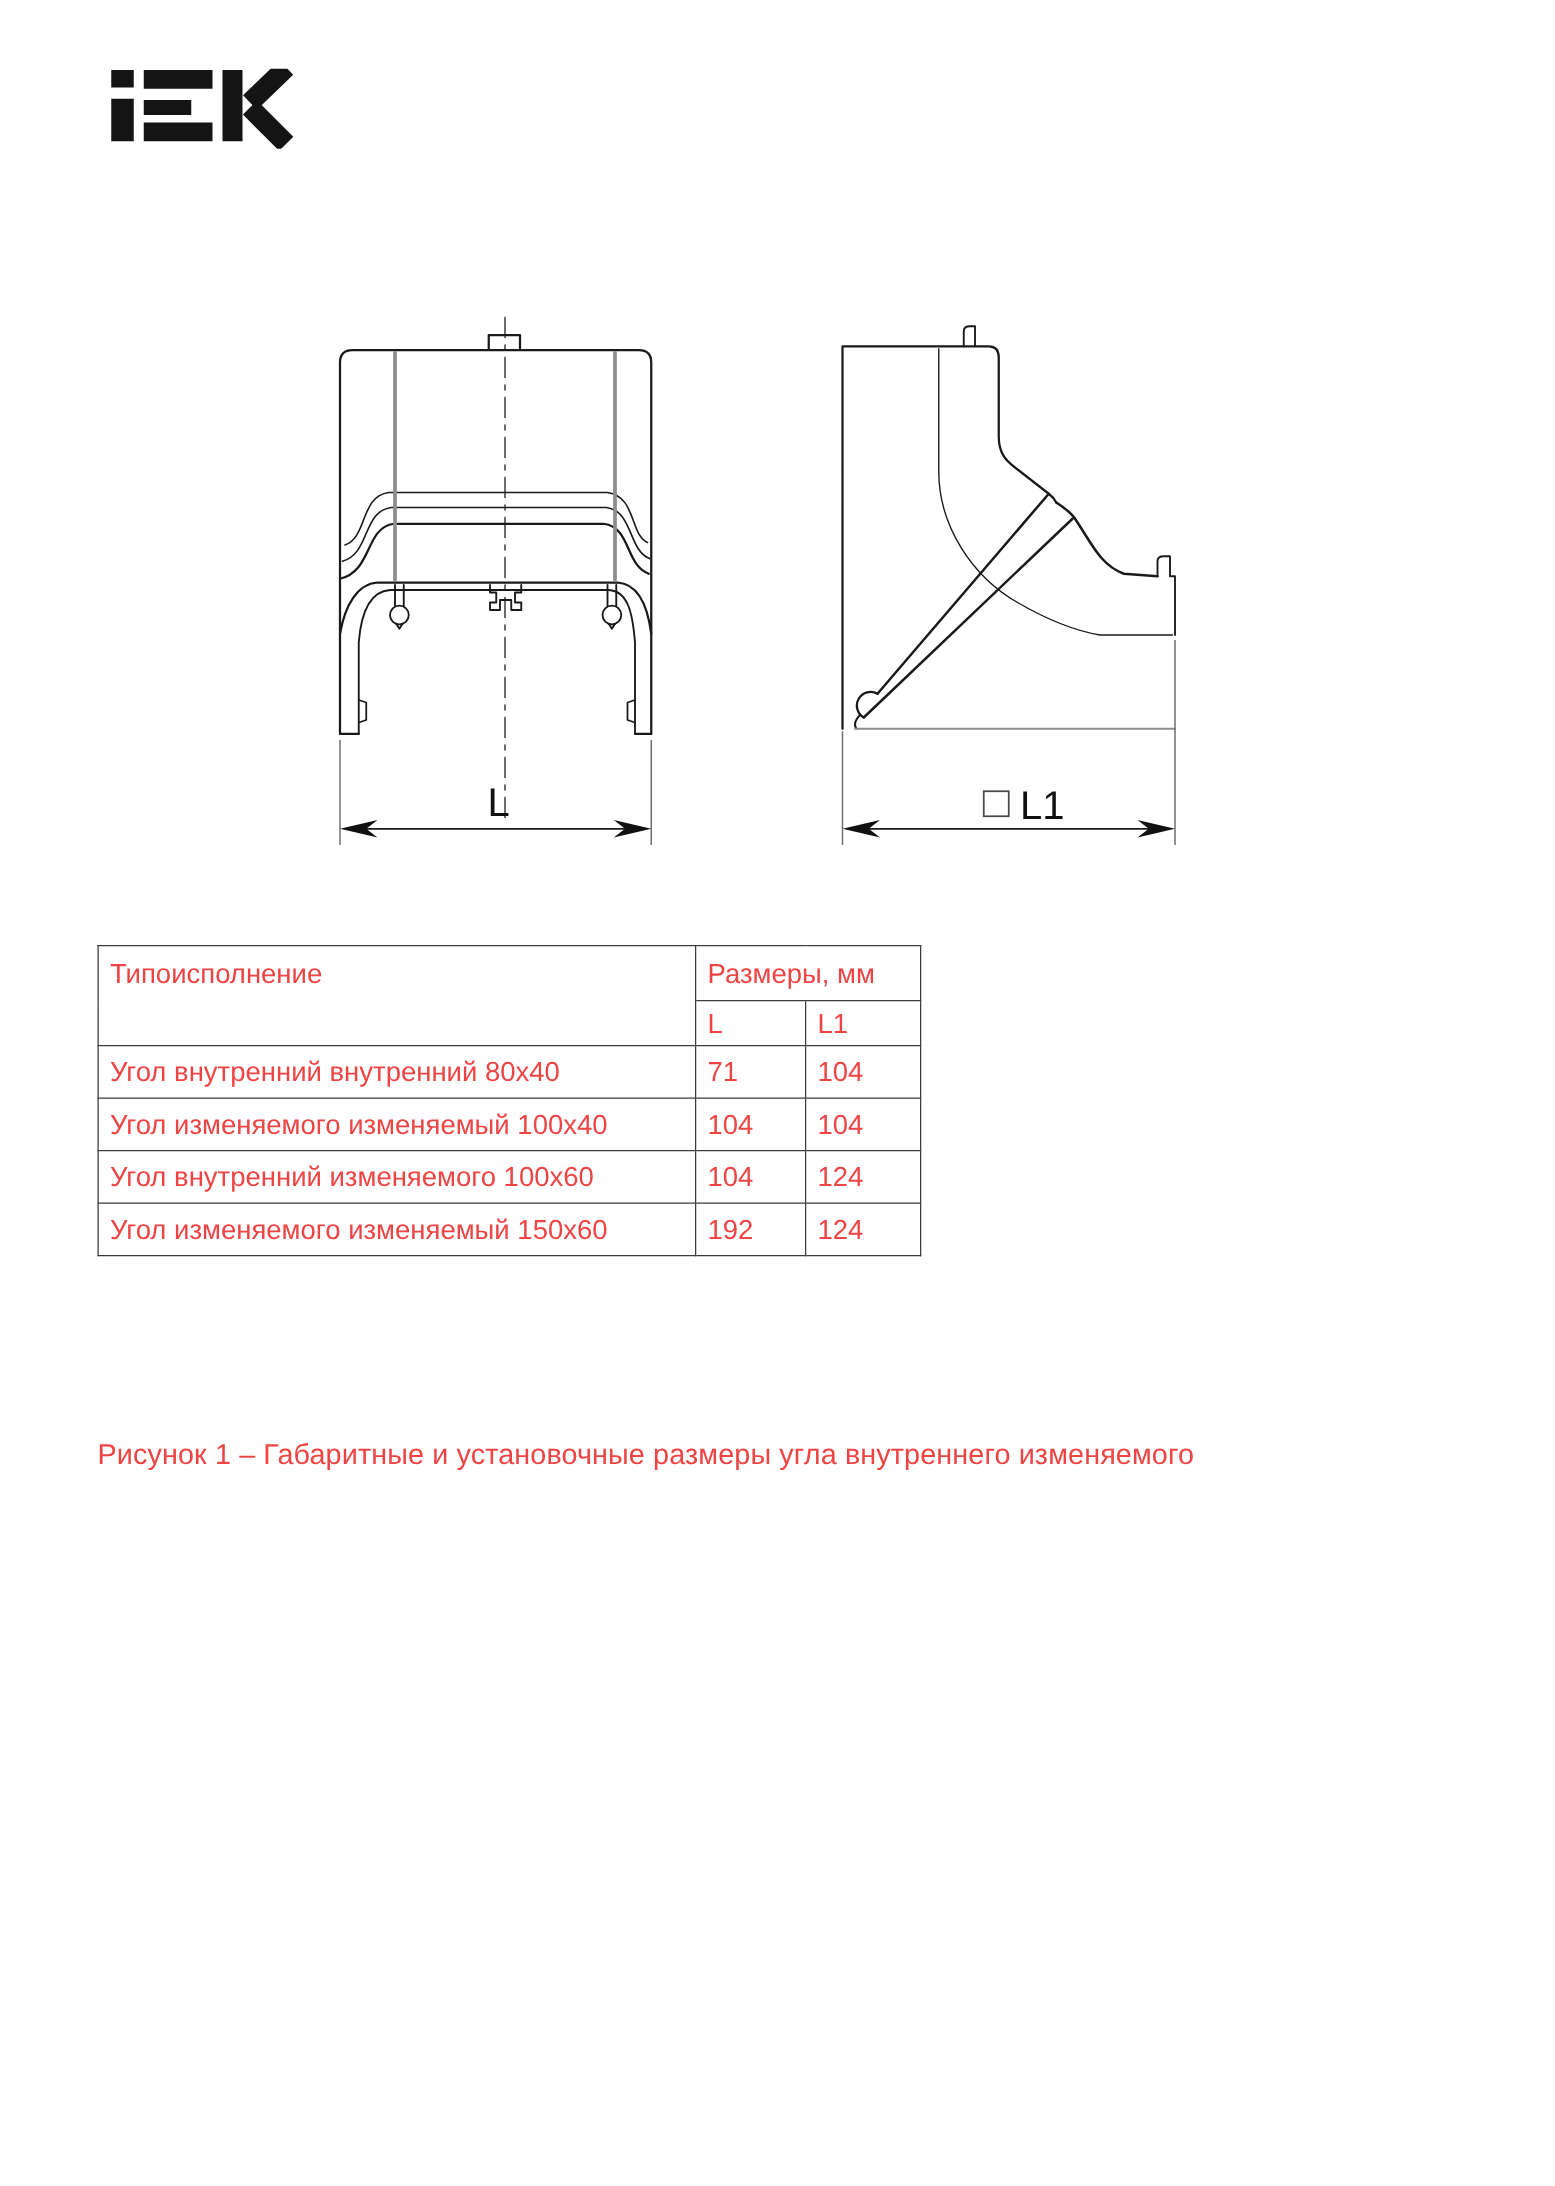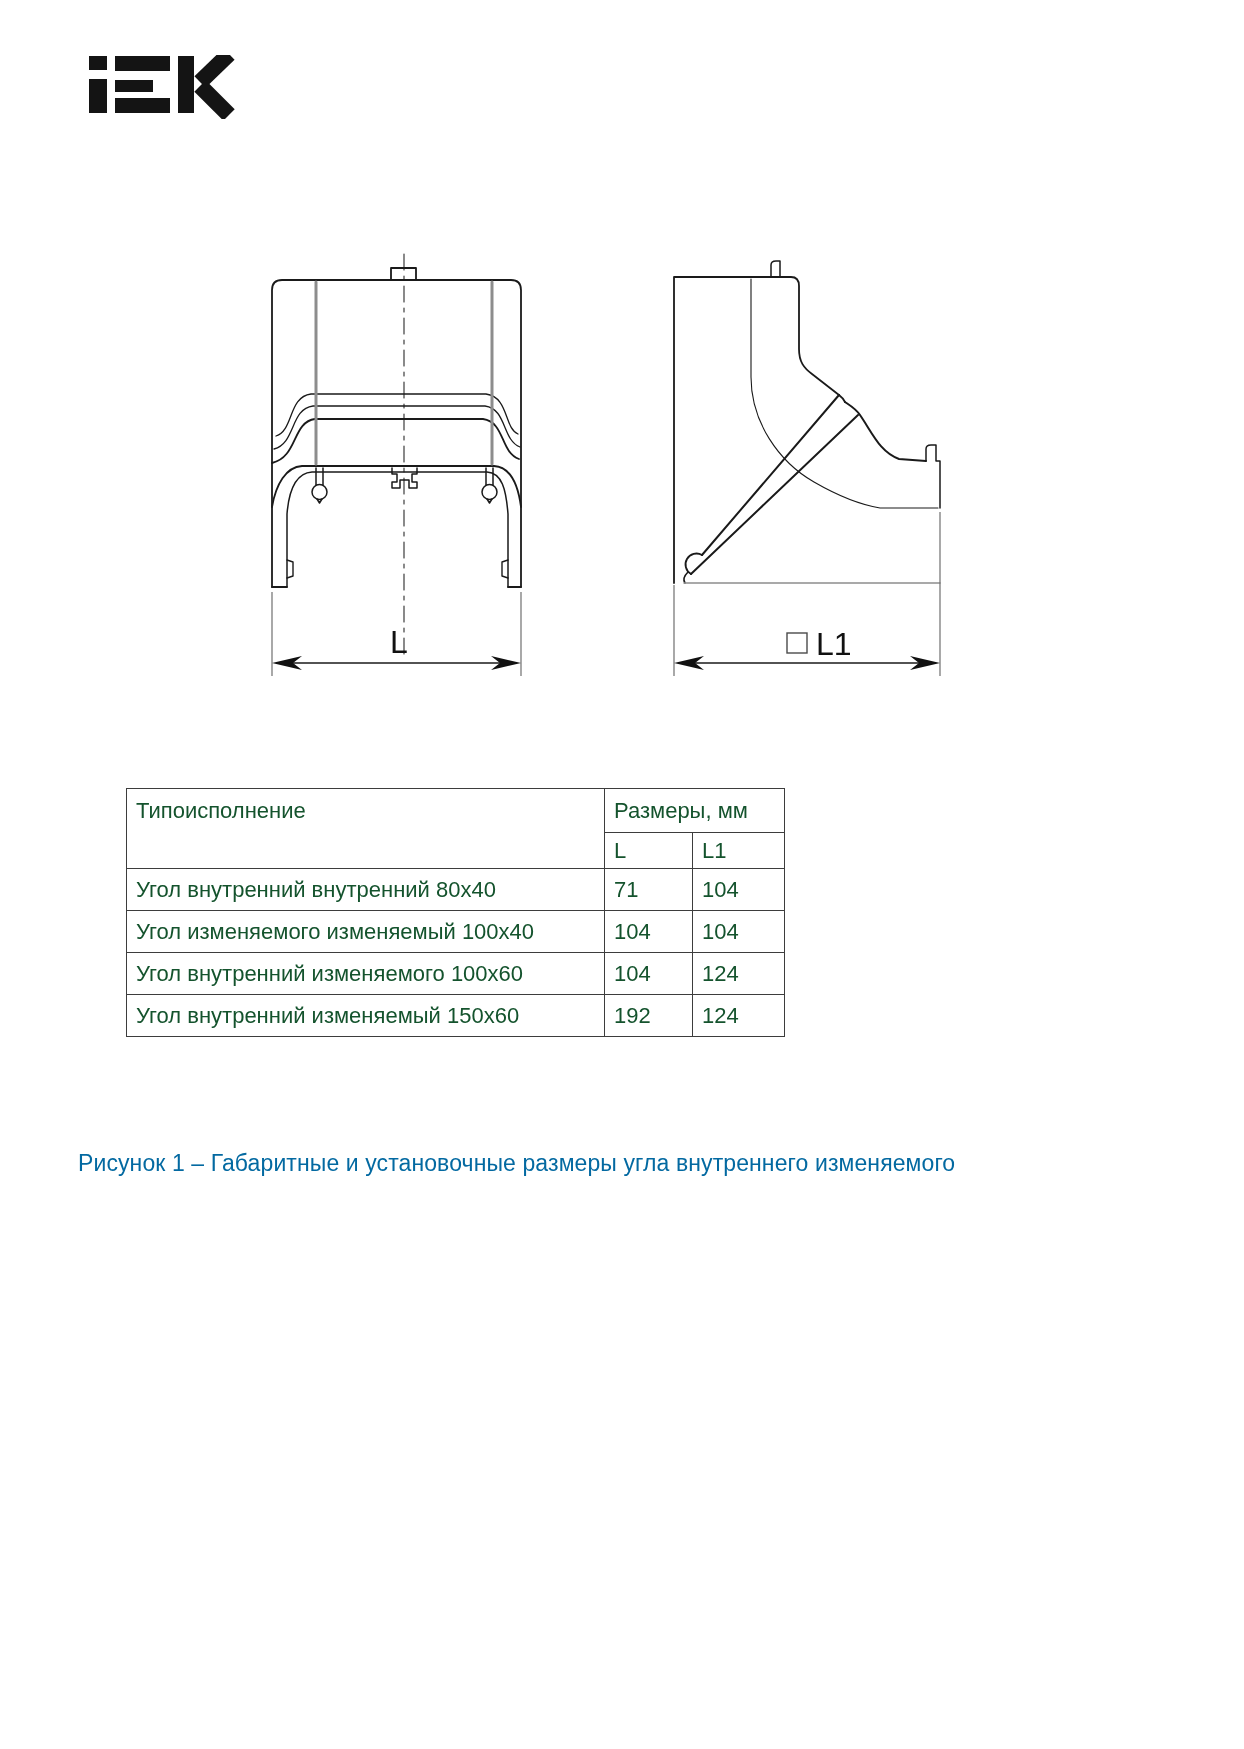--- a/index.html
+++ b/index.html
@@ -6,38 +6,38 @@
   #page{
     position:relative;width:1244px;height:1749px;background:#ffffff;
     font-family:"Liberation Sans","DejaVu Sans",sans-serif;color:#1a1a1a;overflow:hidden;
   }
   
   #logo{position:absolute;left:88px;top:55px;width:150px;height:64px;}
   
   #drawing{position:absolute;left:200px;top:225px;width:800px;height:470px;}
   
   #spec-table{
-    position:absolute;left:78px;top:788px;border-collapse:collapse;
-    font-size:22px;color:#14532d;table-layout:fixed;margin-left:48px;
+    position:absolute;left:78px;top:756px;border-collapse:collapse;
+    font-size:22px;color:#ef4444;table-layout:fixed;
   }
   #spec-table td,#spec-table th{
     border:1.4px solid #3d3d3d;font-weight:normal;text-align:left;
     padding:0 0 0 9px;white-space:nowrap;overflow:hidden;
   }
   #spec-table .c-type{width:478px;}
   #spec-table .c-l{width:88px;}
   #spec-table .c-l1{width:92px;}
   #spec-table .hrow1 th{height:43px;vertical-align:middle;}
   #spec-table th.typehead{vertical-align:top;padding-top:9px;}
   #spec-table .hrow2 th{height:35px;vertical-align:middle;}
   #spec-table td{height:41px;vertical-align:middle;}
   
   #caption{
     position:absolute;left:78px;top:1150px;width:1050px;
-    font-size:23px;letter-spacing:0.1px;color:#0369a1;
+    font-size:23px;letter-spacing:0.1px;color:#ef4444;
   }
   svg text{font-family:"Liberation Sans","DejaVu Sans",sans-serif;}
 </style>
 </head>
 <body>
 <div id="page">
 
   <svg id="logo" viewBox="0 0 150 64" aria-hidden="true">
     <g fill="#141414">
 
@@ -170,21 +170,21 @@
       <td>Угол изменяемого изменяемый 100х40</td>
       <td>104</td>
       <td>104</td>
     </tr>
     <tr>
       <td>Угол внутренний изменяемого 100х60</td>
       <td>104</td>
       <td>124</td>
     </tr>
     <tr>
-      <td>Угол внутренний изменяемый 150х60</td>
+      <td>Угол изменяемого изменяемый 150х60</td>
       <td>192</td>
       <td>124</td>
     </tr>
   </tbody>
     </table>
 
   <div id="caption">Рисунок 1 – Габаритные и установочные размеры угла внутреннего изменяемого</div>
 
 </div>
 

